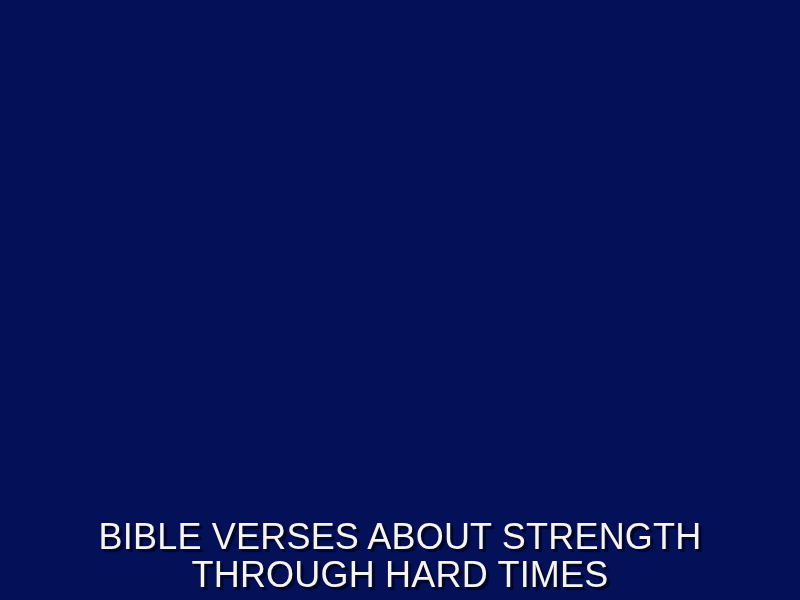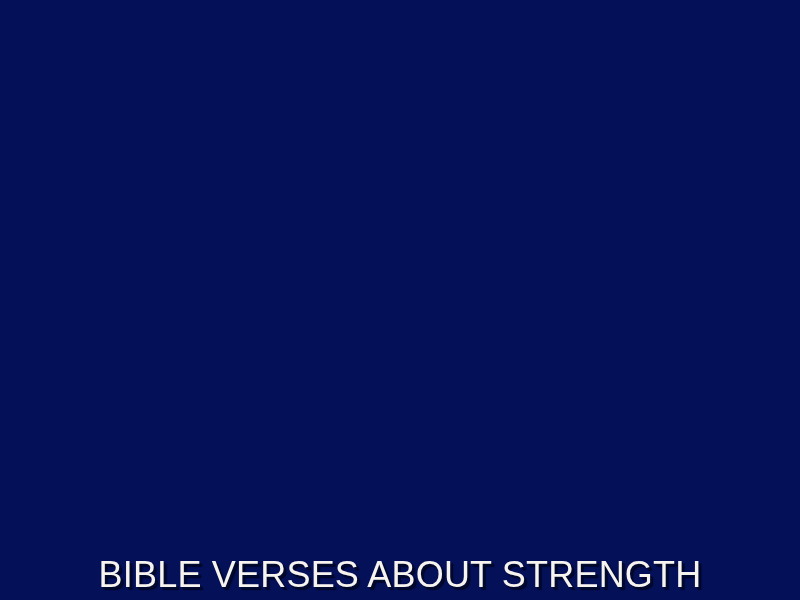--- a/index.html
+++ b/index.html
@@ -52,16 +52,17 @@
 </style>
 </head>
 <body>
 
 <div id="slide">
 
   <div id="title-block">
 
     <span class="title-line">BIBLE VERSES ABOUT STRENGTH</span>
 
+    <span class="title-line">THROUGH HARD TIMES</span>
 
   </div>
 
 </div>
 
 </body></html>

